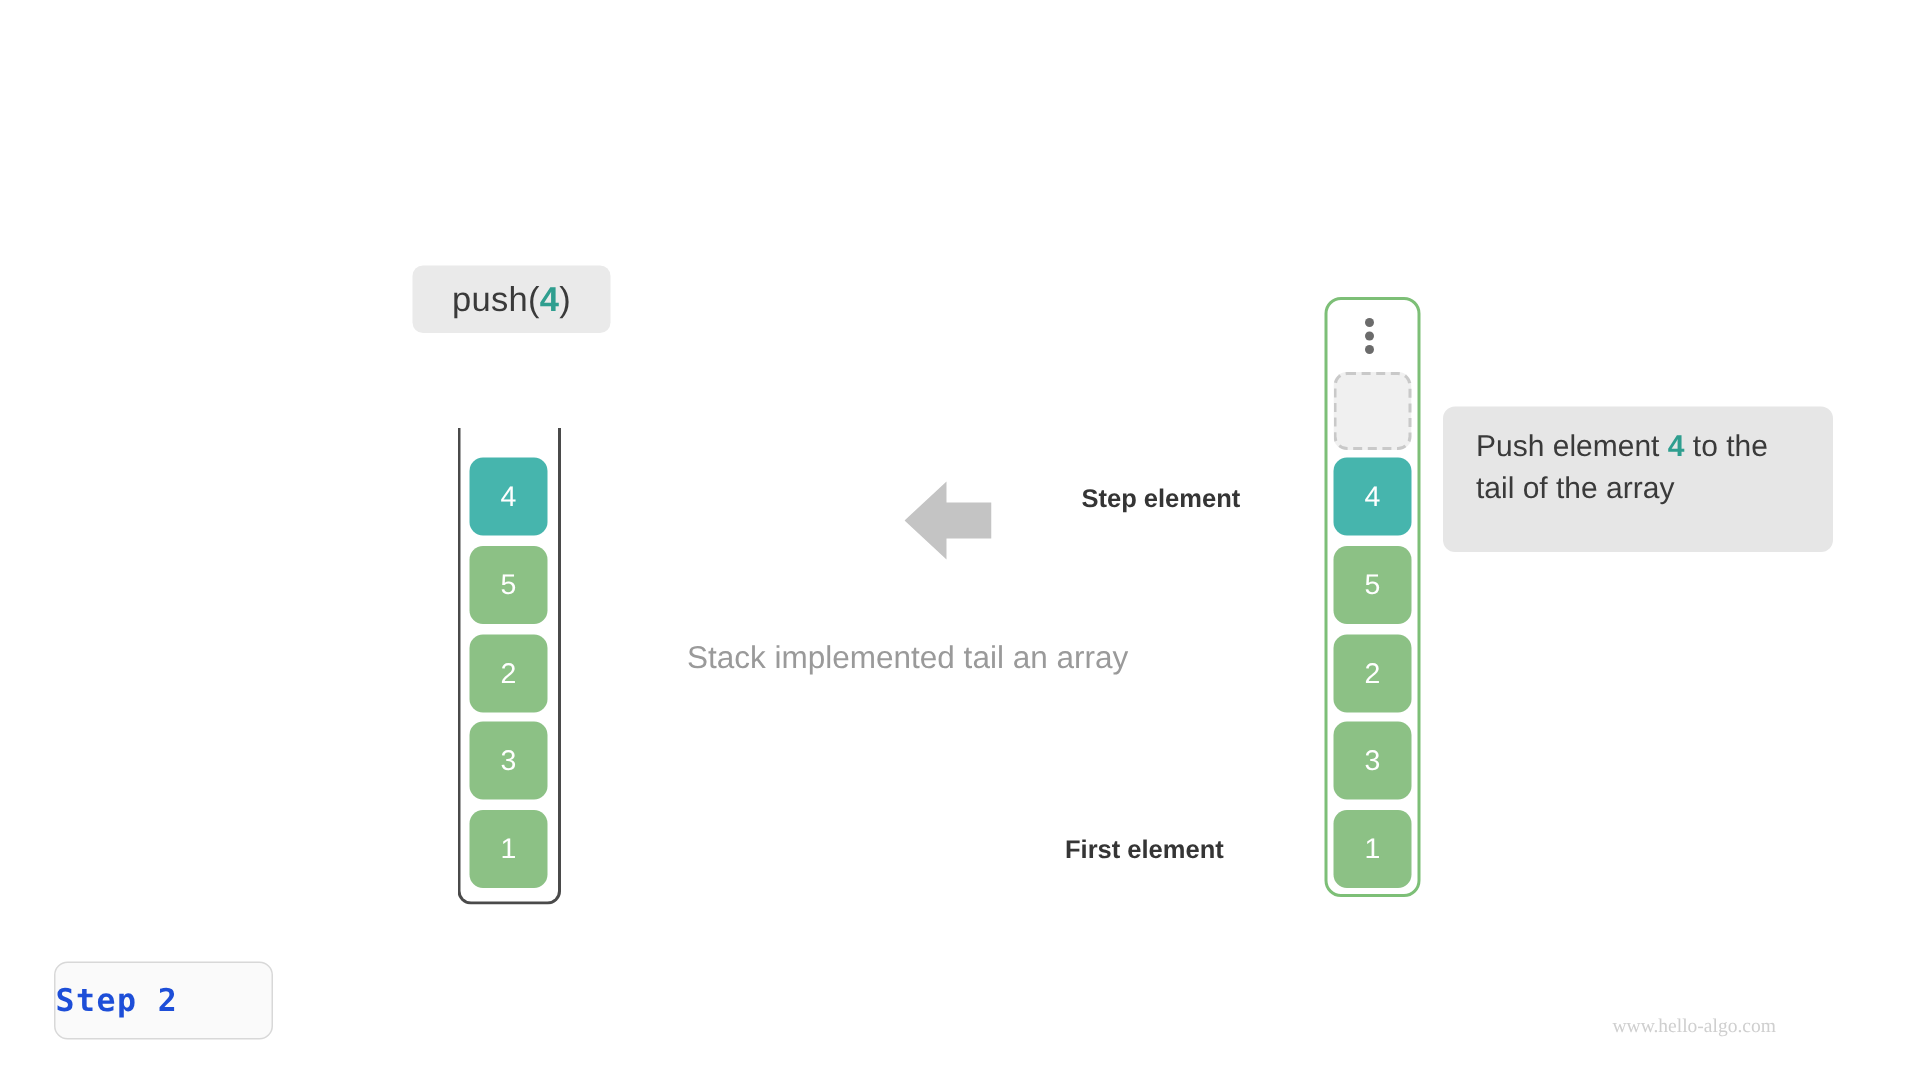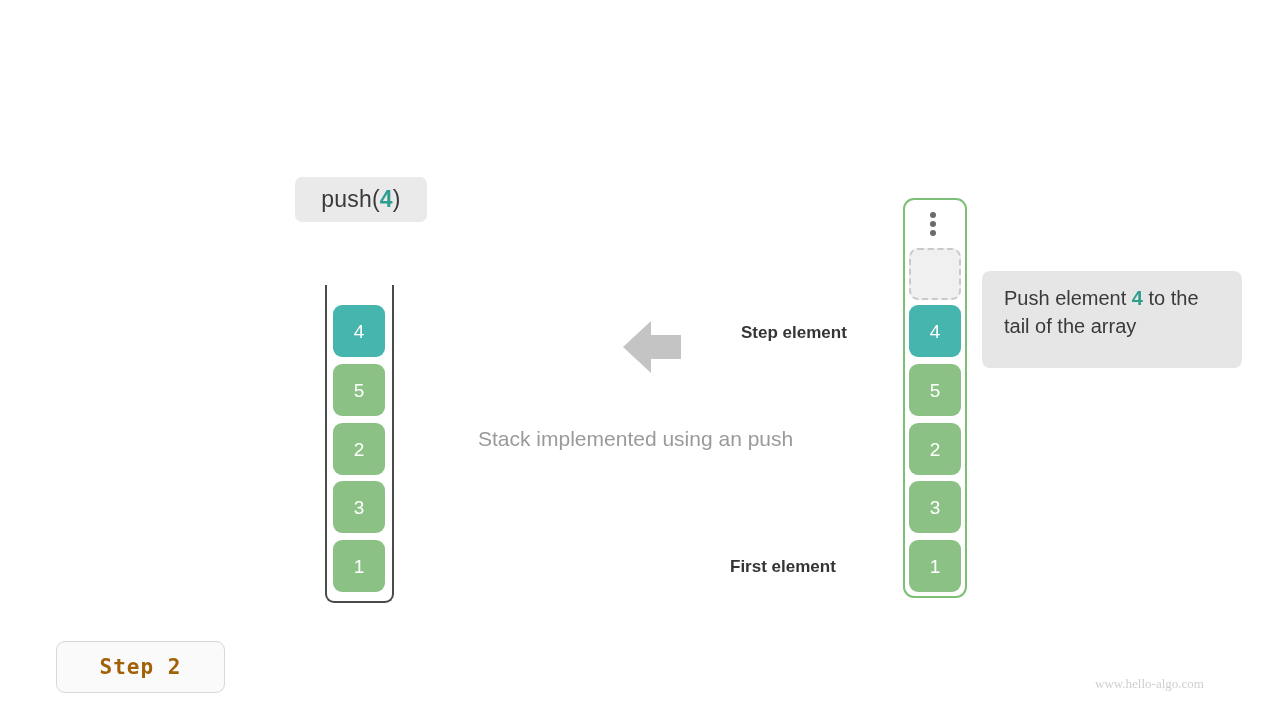--- a/index.html
+++ b/index.html
@@ -13,21 +13,20 @@
     height: 720px;
     position: relative;
     overflow: hidden;
     font-family: "Liberation Sans", sans-serif;
     -webkit-font-smoothing: antialiased;
   }
 
   .canvas {
     position: absolute;
     inset: 0;
-    margin-left: 20px;
   }
 
   
   .op-pill {
     position: absolute;
     left: 275px;
     top: 177px;
     width: 132px;
     height: 45px;
     background: #eaeaea;
@@ -162,33 +161,33 @@
   .tooltip .hl {
     color: #2f9e8f;
     font-weight: bold;
   }
 
   
   .step-badge {
     position: absolute;
     left: 36px;
     top: 641px;
-    width: 169px;
+    width: 146px;
     height: 52px;
     background: #fafafa;
     border: 1px solid #d8d8d8;
     border-radius: 9px;
     box-sizing: border-box;
     display: flex;
     align-items: center;
-    justify-content: center;
+    justify-content: flex-start;
     font-family: "DejaVu Sans Mono", monospace;
     font-size: 21px;
     font-weight: bold;
-    color: #a16207;
+    color: #1d4ed8;
     letter-spacing: 1px;
   }
 
   
   .watermark {
     position: absolute;
     left: 1075px;
     top: 676px;
     font-family: Liberation Serif, serif;
     font-size: 13px;
@@ -227,21 +226,21 @@
 
   <div class="arrow-left">
     <svg width="58" height="58" viewBox="0 0 58 58" aria-hidden="true">
       <polygon points="0,29 28,3 28,17 58,17 58,41 28,41 28,55" fill="#c4c4c4"></polygon>
     </svg>
   </div>
 
   <div class="label-bold label-last">Step element</div>
   <div class="label-bold label-first">First element</div>
 
-  <div class="caption">Stack implemented using an push</div>
+  <div class="caption">Stack implemented tail an array</div>
 
   <div class="array-frame"></div>
 
   <div class="ellipsis-v">
     <i></i>
       <i></i>
       <i></i>
   </div>
 
   <div class="cell slot-empty" style="left:889px; top:248px;">

